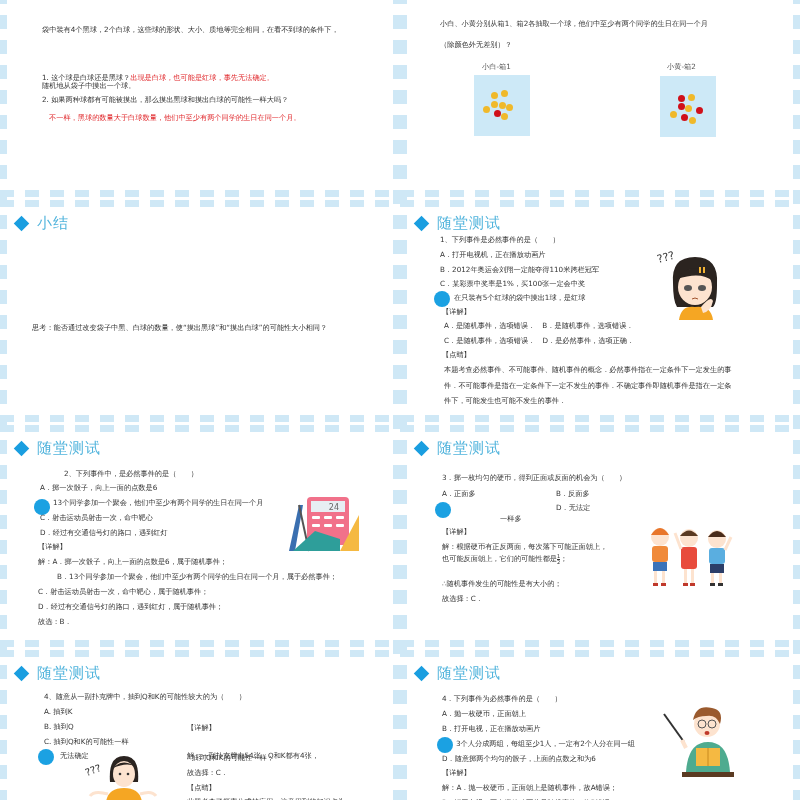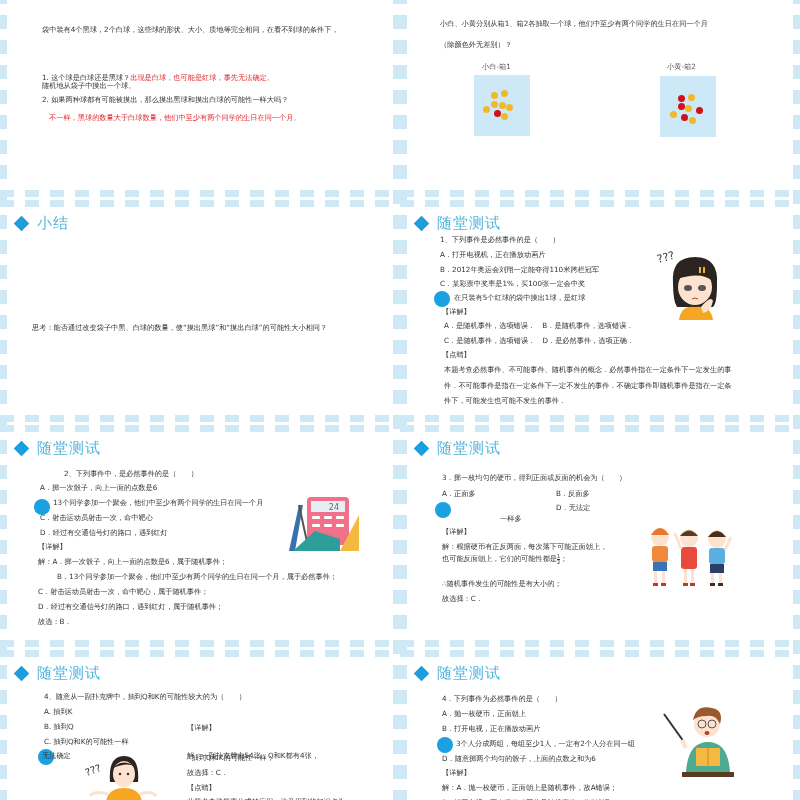--- a/index.html
+++ b/index.html
@@ -242,21 +242,21 @@
   <div class="inner"></div>
   <div class="title">
     <span class="diamond"></span>
     <span>随堂测试</span>
   </div>
   <div class="txt" style="left:44px; top:53px;">4、随意从一副扑克牌中，抽到Q和K的可能性较大的为（　　）</div>
   <div class="txt" style="left:44px; top:68px;">A. 抽到K</div>
   <div class="txt" style="left:44px; top:83px;">B. 抽到Q</div>
   <div class="txt" style="left:44px; top:98px;">C. 抽到Q和K的可能性一样</div>
   <div class="ansdot" style="left:38px; top:109px;"></div>
-  <div class="txt" style="left:42px; top:112px;">无法确定</div>
+  <div class="txt" style="left:60px; top:112px;">无法确定</div>
 
   <div class="txt" style="left:187px; top:84px;">【详解】</div>
   <div class="txt" style="left:187px; top:112px;">解：一副扑克牌由54张，Q和K都有4张，</div>
   <div class="txt" style="left:187px; top:114px;">∴抽到Q和K的可能性一样；</div>
   <div class="txt" style="left:187px; top:129px;">故选择：C．</div>
   <div class="txt" style="left:187px; top:144px;">【点睛】</div>
   <div class="txt" style="left:187px; top:158px;">此题考查了概率公式的应用，注意用到的知识点为</div>
 
   <svg style="position:absolute; left:82px; top:112px;" width="75" height="50" viewBox="0 0 75 50">
     <text x="3" y="22" font-size="10" fill="#333" font-family="DejaVu Sans, sans-serif" transform="rotate(-20 10 18)">???</text>

